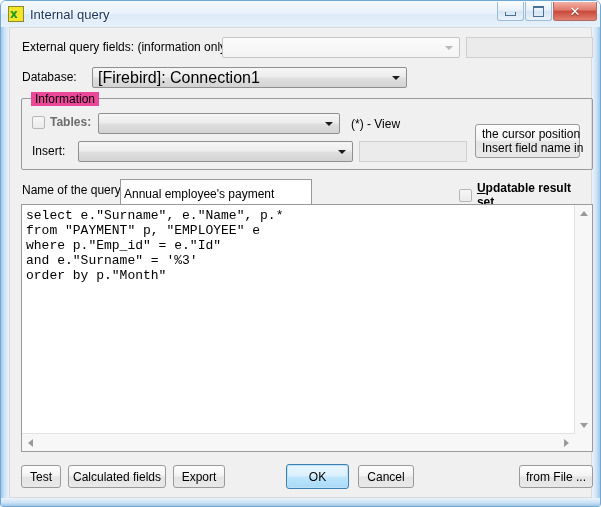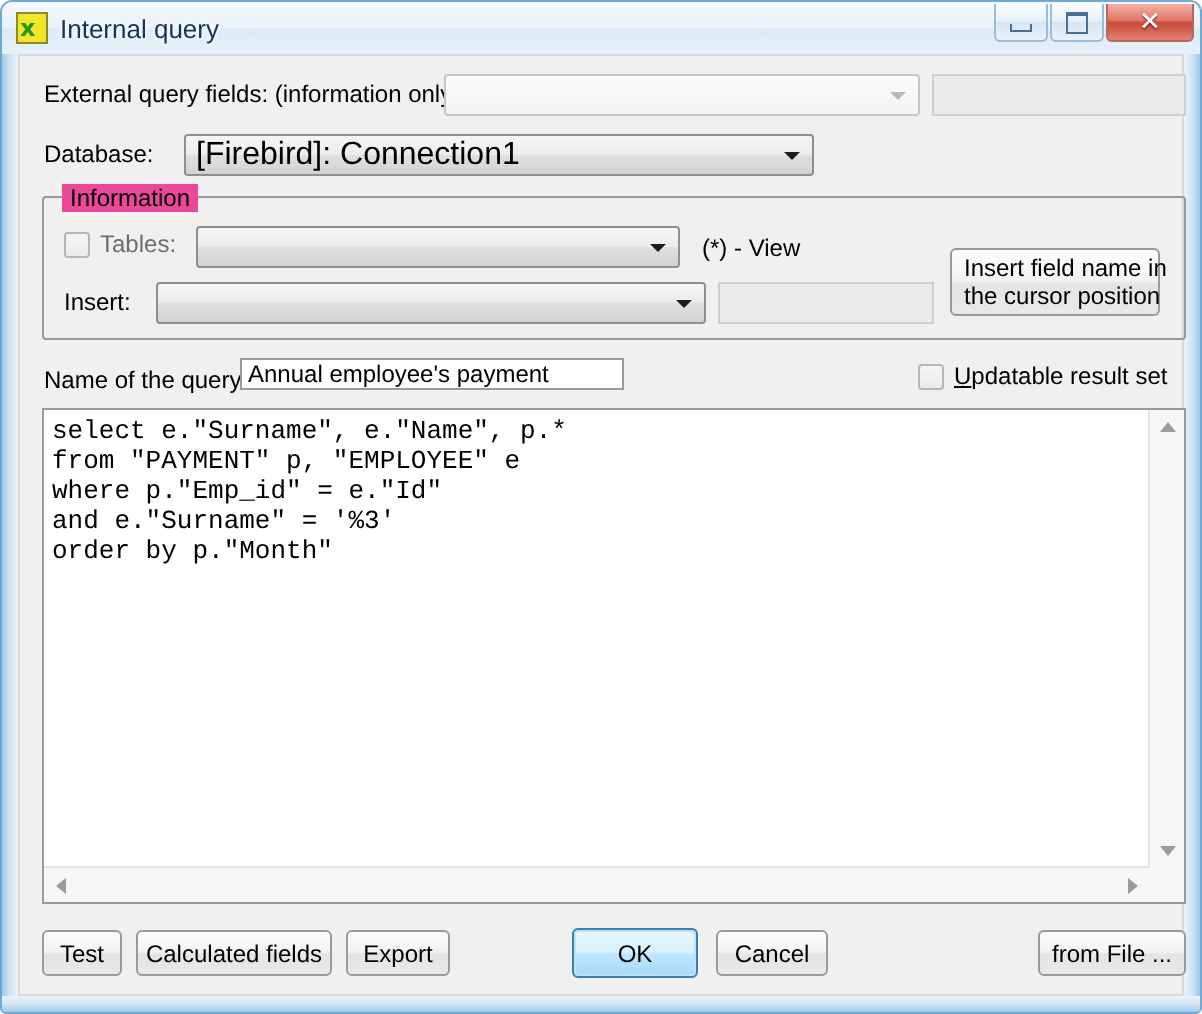--- a/index.html
+++ b/index.html
@@ -179,21 +179,21 @@
 
   
   .textbox {
     box-sizing: border-box;
     height: 16px;
     border: 1px solid #9a9a9a;
     background: #ffffff;
     font-size: 12px;
     font-family: "Liberation Sans", sans-serif;
     color: #000;
-    padding: 0 3px;
+    padding: 14px 3px;
     outline: none;
   }
 
   
   .group {
     position: absolute;
     box-sizing: border-box;
     border: 1px solid #9a9a9a;
     border-radius: 2px;
   }
@@ -209,21 +209,21 @@
   
   .cb {
     display: inline-block;
     width: 13px; height: 13px;
     box-sizing: border-box;
     border: 1px solid #b6b6b6;
     background: linear-gradient(180deg, #f6f6f6 0%, #ebebeb 100%);
     vertical-align: middle;
     border-radius: 2px;
   }
-  .cb-label { margin-left: 5px; font-size: 12px; }
+  .cb-label { margin-left: 5px; font-size: 12px; font-weight: bold; }
   .cb-label.disabled { color: #6d6d6d; }
   .u-underline { text-decoration: underline; }
 
   
   .btn {
     box-sizing: border-box;
     height: 23px;
     border: 1px solid #9a9a9a;
     border-radius: 3px;
     background: linear-gradient(180deg, #fdfdfd 0%, #f2f2f2 48%, #e4e4e4 52%, #e9e9e9 100%);
@@ -372,22 +372,22 @@
       <span class="lbl" style="position:absolute; left:10px; top:45px;">Insert:</span>
       <div class="combo" style="position:absolute; left:56px; top:42px; width:275px;">
         <span class="cval"></span>
         <span class="arrow"></span>
       </div>
       <div class="flatbox" style="position:absolute; left:337px; top:42px; width:108px;">
         
       </div>
 
       <div class="btn multiline" style="position:absolute; left:453px; top:25px; width:105px;">
+        <div>the cursor position</div>
         <div>Insert field name in</div>
-        <div>the cursor position</div>
       </div>
     </div>
 
     <span class="lbl" style="position:absolute; left:12px; top:155px;">Name of the query:</span>
     <input class="textbox" type="text" style="position: absolute; left: 110px; top: 151px; width: 192px;" value="Annual employee's payment">
 
     <div style="position:absolute; left:449px; top:153px; display:flex; align-items:center;">
       <span class="cb"></span>
       <span class="cb-label"><span class="u-underline">U</span><span>pdatable result set</span></span>
     </div>

